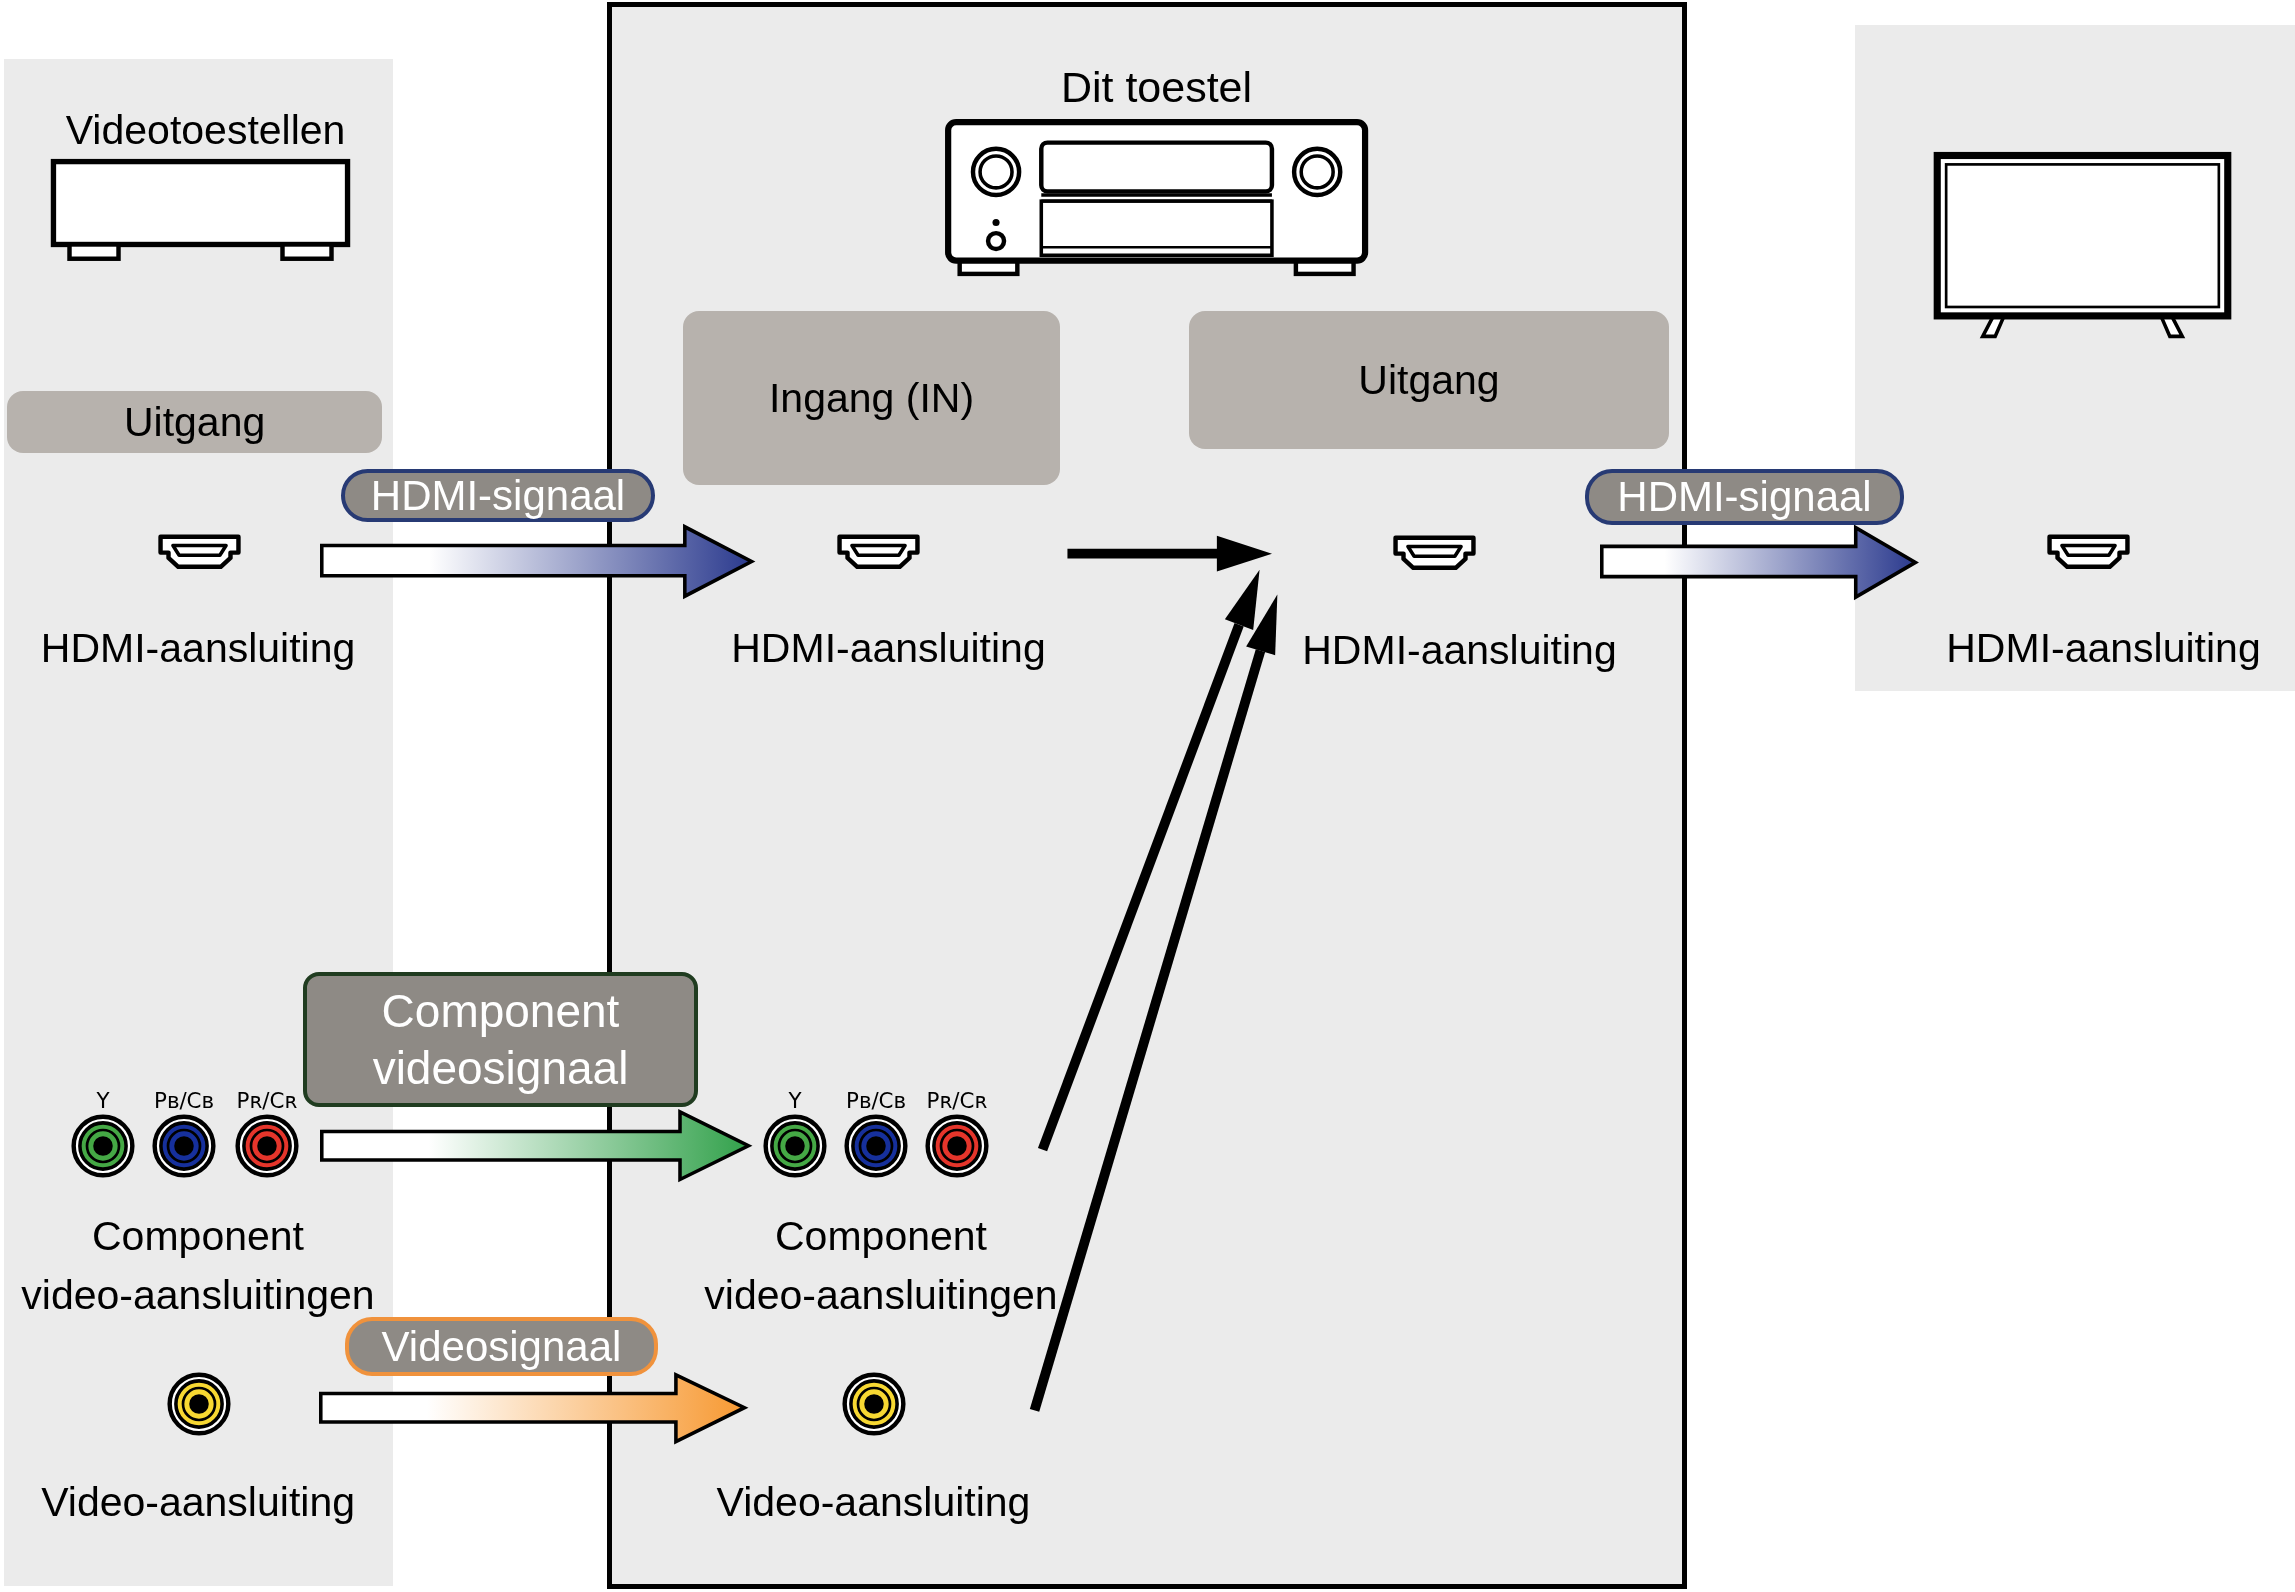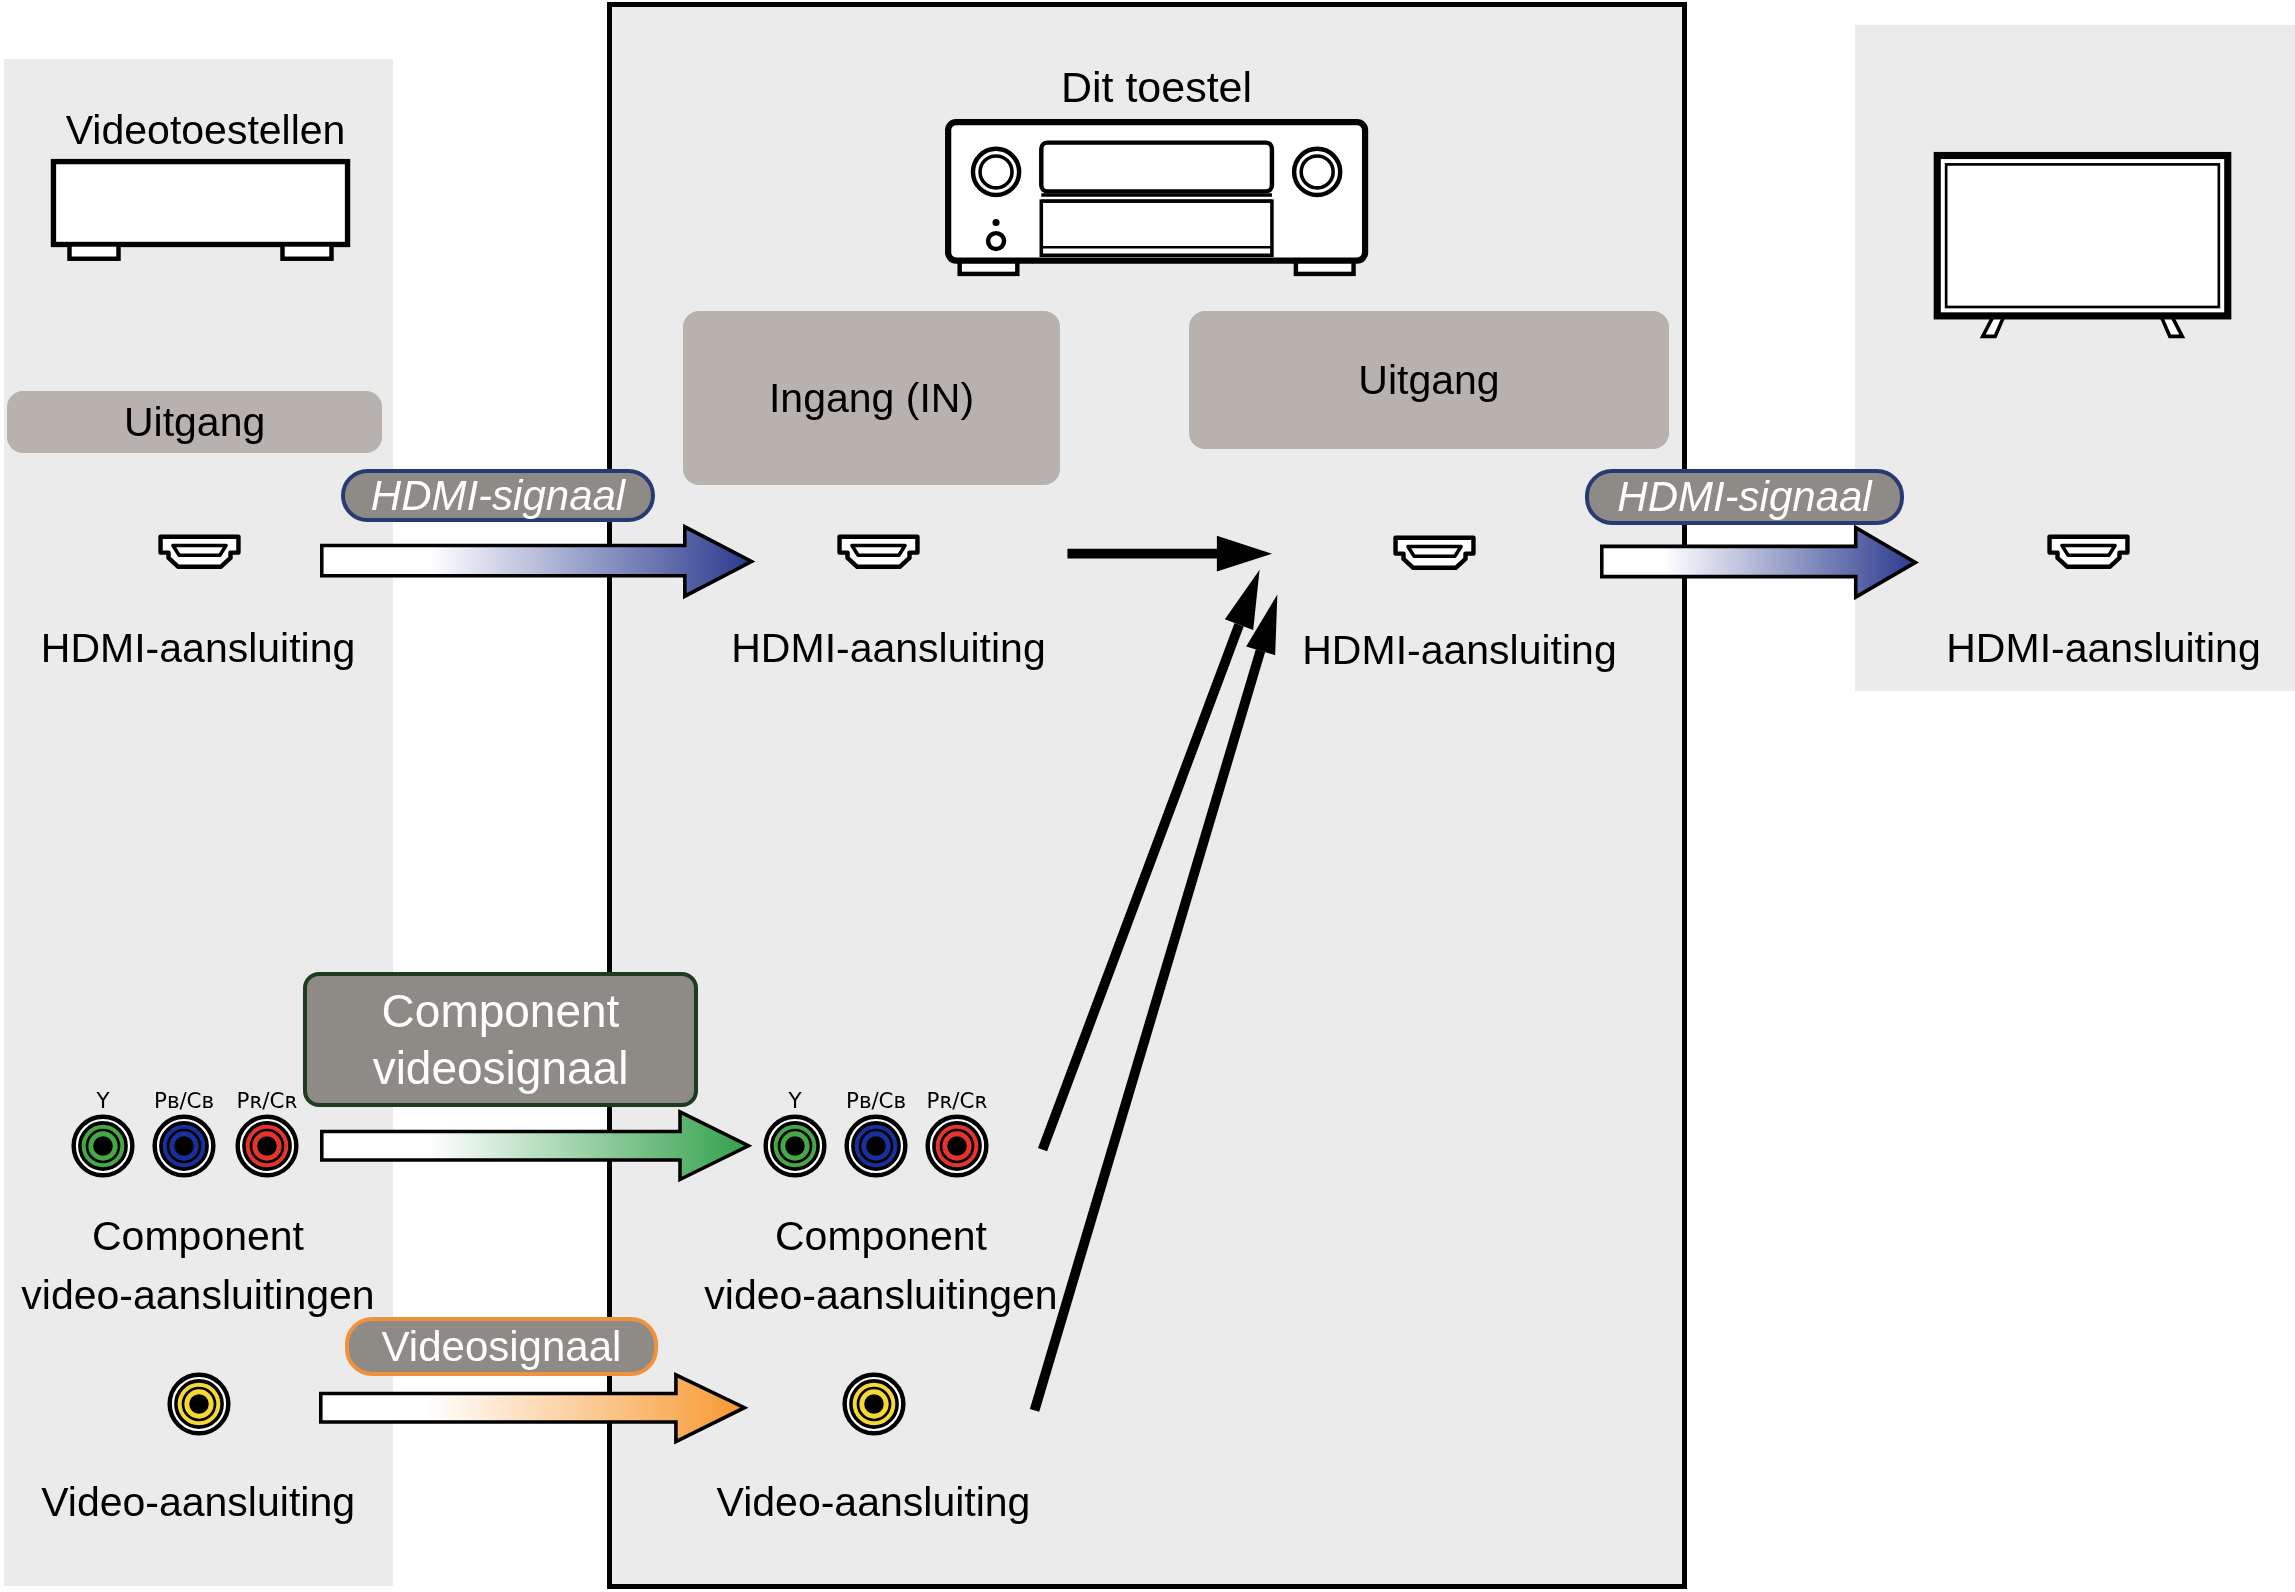--- a/index.html
+++ b/index.html
@@ -13,21 +13,21 @@
   .canvas{position:relative;width:2295px;height:1593px;background:#ffffff;overflow:hidden;
           font-family:"Liberation Sans",sans-serif;color:var(--ink);}
   .panel{position:absolute;background:var(--panel-bg);}
   .center-frame{position:absolute;background:var(--panel-bg);border:5.3px solid #000;box-sizing:border-box;}
   .big-label{position:absolute;font-size:41px;line-height:46px;text-align:center;white-space:nowrap;}
   .label-box{position:absolute;background:var(--box-bg);border-radius:16px;font-size:41px;
              display:flex;flex-direction:column;justify-content:center;align-items:center;text-align:center;}
   .pill{position:absolute;background:var(--pill-bg);color:var(--pill-text);border-radius:27px;
         font-size:42px;display:flex;flex-direction:column;justify-content:center;align-items:center;
         text-align:center;box-sizing:border-box;}
-  .pill.hdmi{border:4.4px solid var(--hdmi-border);font-style:italic;}
+  .pill.hdmi{border:4.4px solid var(--hdmi-border);}
   .pill.video{border:4.4px solid var(--video-border);}
   .pill.component{border:4.4px solid var(--component-border);border-radius:16px;font-size:46px;line-height:57px;}
   .tiny-label{position:absolute;font-size:21.4px;line-height:23px;text-align:center;white-space:nowrap;
               font-family:"DejaVu Sans",sans-serif;}
   svg{position:absolute;overflow:visible;}
   .stopA{stop-color:#ffffff;}
   .stopBlue{stop-color:var(--arrow-blue);} .stopGreen{stop-color:var(--arrow-green);} .stopOrange{stop-color:var(--arrow-orange);}
 </style>
 </head>
 <body>

